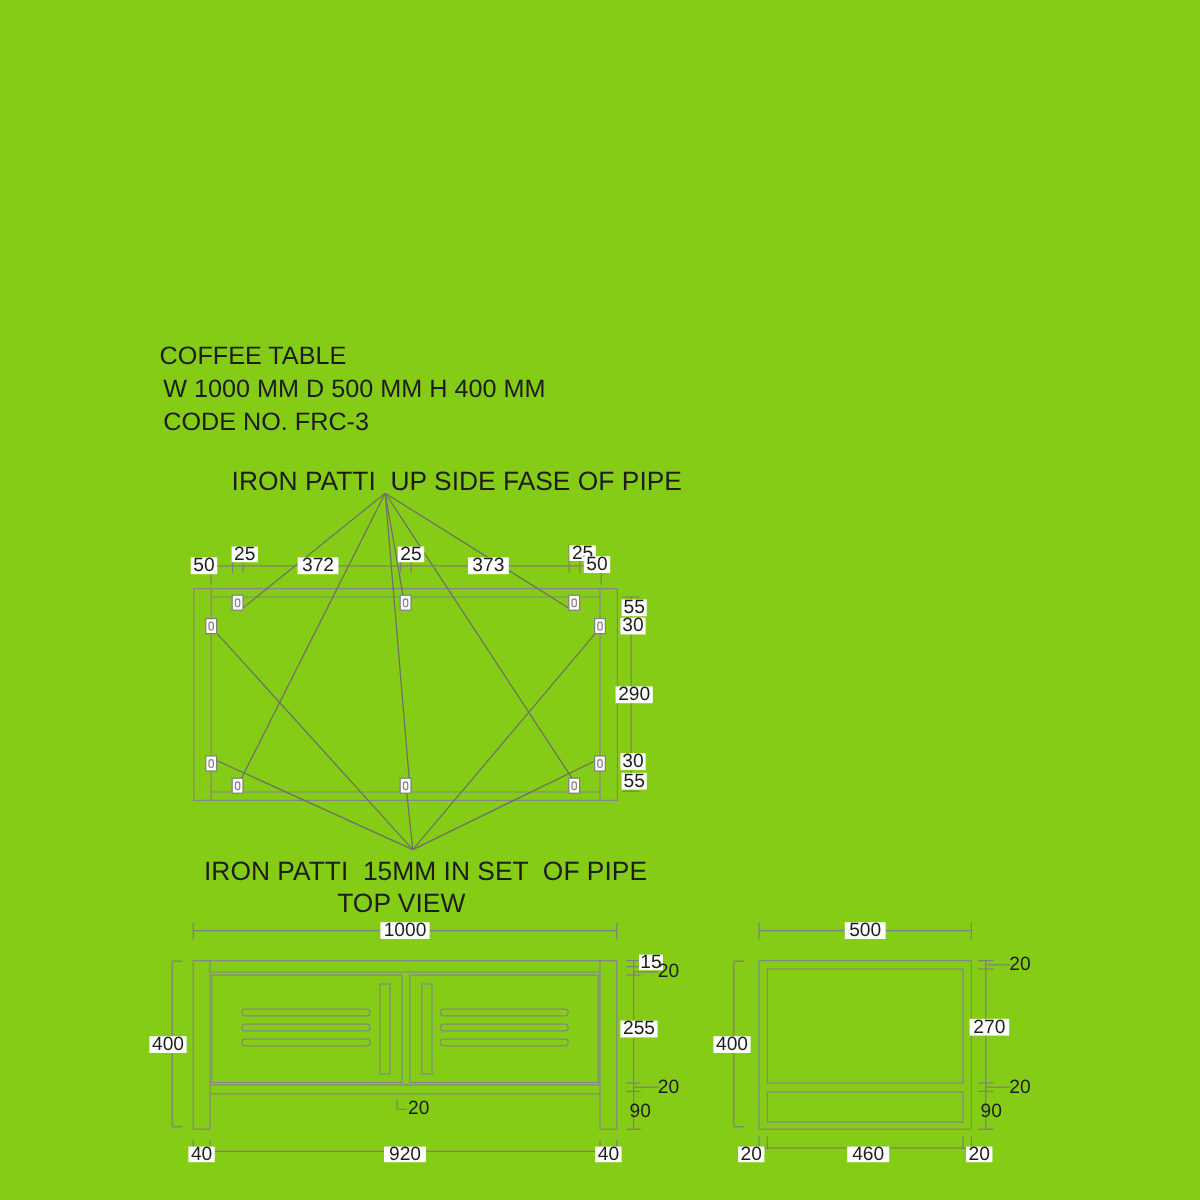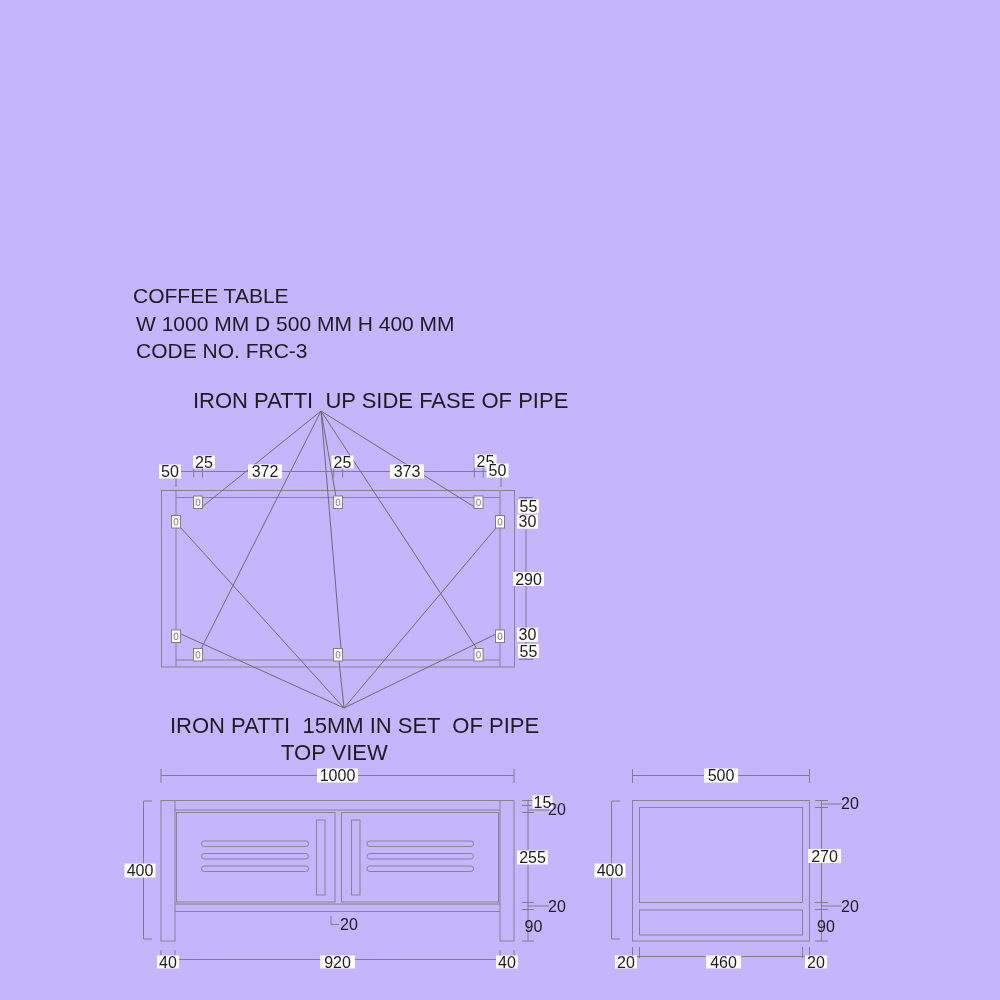--- a/index.html
+++ b/index.html
@@ -1,16 +1,16 @@
 <!DOCTYPE html>
 <html><head>
 <meta charset="utf-8">
 <style>
   html,body { margin:0; padding:0; background:#ffffff; }
-  .canvas { position:relative; width:1000px; height:1000px; background:#c4b5fd; overflow:hidden; }
+  .canvas { position:relative; width:1000px; height:1000px; background:#84cc16; overflow:hidden; }
   svg { display:block; }
   .ln   { stroke:#868686; fill:none; stroke-width:1; }
   .dim  { stroke:#7f7f7f; fill:none; stroke-width:1; }
   .fan  { stroke:#6d6d6d; fill:none; stroke-width:1; }
   .bracket { stroke:#7f7f7f; fill:#ffffff; stroke-width:1; }
   .slot { stroke:#7f7f7f; fill:#ffffff; stroke-width:1; }
   .bg   { fill:#ffffff; stroke:none; }
   text  { fill:#1d1d1d; font-family:"Liberation Sans", sans-serif; }
   .t-dim   { font-size:16px; text-anchor:middle; dominant-baseline:central; }
   .t-title { font-size:21px; }

